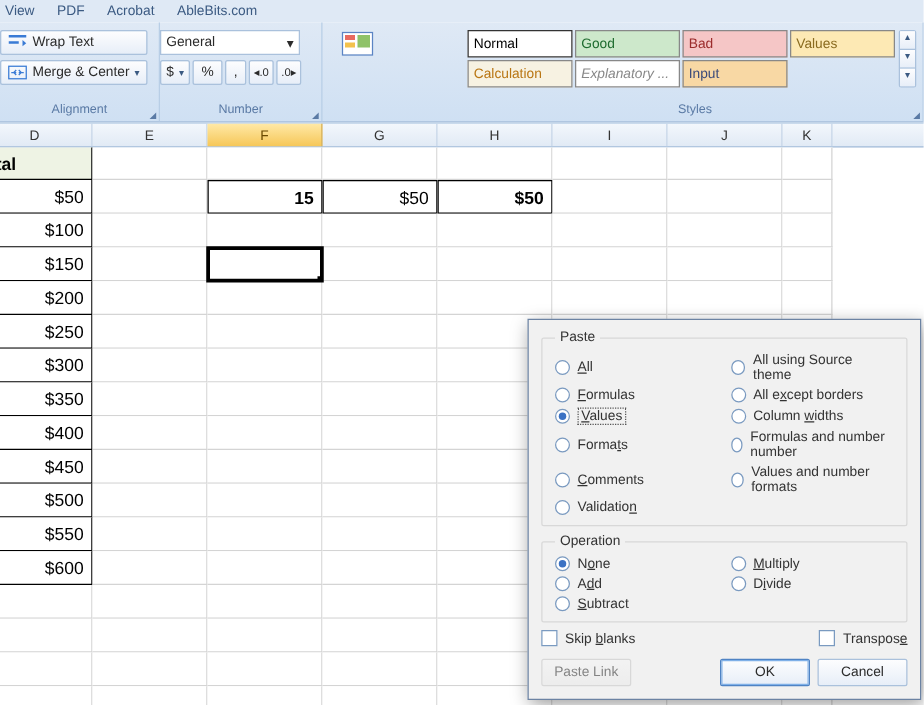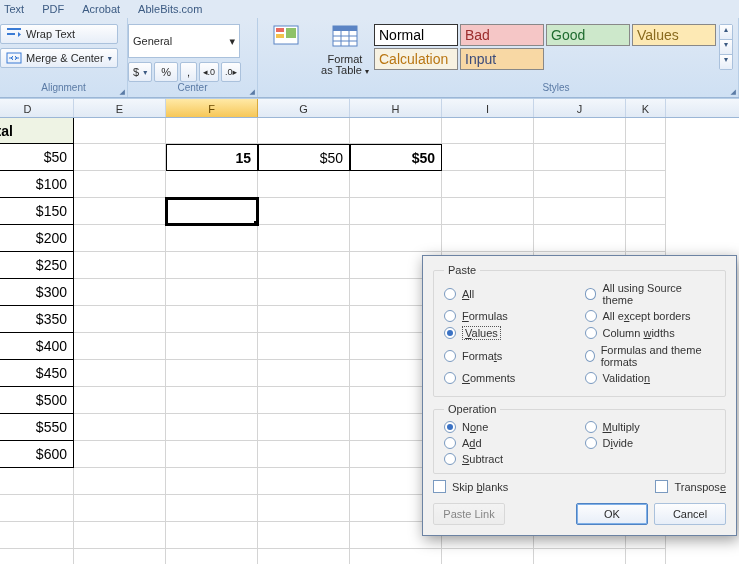--- a/index.html
+++ b/index.html
@@ -15,34 +15,34 @@
   .group-title { text-align: center; color: #5a7aa5; font-size: 10px; height: 14px; position: relative; }
   .group-title::after { content: "◢"; position: absolute; right: 2px; bottom: 0; font-size: 7px; color: #5a7aa5; }
 
   .btn { background: linear-gradient(#fdfdfe,#e7eef8); border: 1px solid #aac1dc; border-radius: 2px; padding: 1px 5px; display: inline-flex; align-items: center; gap: 4px; color: #2b2b2b; font-size: 11px; height: 20px; }
   .btn .dd { font-size: 8px; color: #3b5a82; }
   .icon16 { width: 16px; height: 16px; display: inline-block; }
   .big-btn { display:flex; flex-direction:column; align-items:center; justify-content:flex-start; width:56px; text-align:center; color:#2b2b2b; font-size:11px; gap:2px; padding-top:2px; }
   .big-icon { width:30px; height:30px; }
 
   .style-grid { display: grid; grid-template-columns: repeat(4, 84px); grid-template-rows: 22px 22px; gap: 2px; }
-  .style-cell { border: 1px solid #888; display:flex; align-items:center; padding:0 4px; font-size:14px; }
+  .style-cell { border: 1px solid #888; display:flex; align-items:center; padding:0 4px; font-size:11px; }
   .style-normal { background:#fff; border-color:#333; }
   .style-bad { background:#f5c6c6; color:#9b2c2c; }
   .style-good { background:#cde8cb; color:#1e6b2f; }
   .style-neutral { background:#fde9b4; color:#8a6b1f; }
   .style-calc { background:#f7f2e2; color:#b97613; }
   .style-check { background:#b0b0b0; color:#fff; }
   .style-expl { background:#fff; color:#888; font-style:italic; }
   .style-input { background:#f8d8a4; color:#3b4b7a; }
   .style-scroll { width:14px; height:46px; display:flex; flex-direction:column; border:1px solid #aac1dc; border-radius:2px; }
   .style-scroll div { flex:1; text-align:center; font-size:8px; color:#3b5a82; border-bottom:1px solid #aac1dc; background:linear-gradient(#fdfdfe,#e7eef8); }
   .style-scroll div:last-child{border-bottom:none;}
 
-  .num-fmt-sel { width:112px; height:34px; border:1px solid #aac1dc; background:#fff; display:flex; align-items:center; justify-content:space-between; padding:0 4px; color:#2b2b2b; }
+  .num-fmt-sel { width:112px; height:20px; border:1px solid #aac1dc; background:#fff; display:flex; align-items:center; justify-content:space-between; padding:0 4px; color:#2b2b2b; }
 
   
   .sheet { position: relative; }
   .col-headers { display:flex; height:20px; background:linear-gradient(#f3f7fc,#e1eaf5); border-top:1px solid #b8cee6; border-bottom:1px solid #9bb6d6; }
   .col-h { border-right:1px solid #c6d5e8; text-align:center; font-size:11px; color:#333; line-height:20px; }
   .col-h.sel { background:linear-gradient(#ffe9a6,#f6c758); color:#6b4a00; border-right-color:#d9a93b; }
   .rows { }
   .row { display:flex; height:27px; }
   .cell { border-right:1px solid #d4d4d4; border-bottom:1px solid #d4d4d4; padding-right:6px; display:flex; align-items:center; justify-content:flex-end; font-size:14px; color:#000; background:#fff; overflow:hidden;}
   .cell.header { font-weight:bold; justify-content:flex-start; padding-left:6px; background:#eef3e4; }
@@ -70,21 +70,21 @@
   .paste-link { opacity:.55; background:linear-gradient(#f5f5f5,#e9e9e9); border-color:#c5c5c5; }
   .btn.default { border-color:#4f83c4; box-shadow:0 0 0 1px #7fb0e8 inset; }
   input[type=checkbox] {width:13px;height:13px;border:1px solid #7a9ac0;background:#fff;appearance:none;}
 
   svg { display:block; }
 </style>
 </head>
 <body>
 
 <div class="menubar">
-  <span>Text</span>
+  <span>View</span>
   <span>PDF</span>
   <span>Acrobat</span>
   <span>AbleBits.com</span>
 </div>
 
 <div class="ribbon">
 
   <div class="group" style="width:128px">
     <div class="group-body" style="flex-direction:column; gap:4px; padding-top:4px;">
       <div class="btn" style="width:118px">
@@ -129,60 +129,48 @@
             <span>,</span>
           </div>
         <div class="btn" style="padding:1px 3px; font-size:9px">
           <span>◂.0</span>
         </div>
         <div class="btn" style="padding:1px 3px; font-size:9px">
           <span>.0▸</span>
         </div>
       </div>
     </div>
-    <div class="group-title">Center</div>
+    <div class="group-title">Number</div>
   </div>
 
   <div class="group" style="border-right:none; width:116px">
     <div class="group-body">
       <div class="big-btn">
         <span class="big-icon">
           <svg viewBox="0 0 30 30">
               <rect x="3" y="4" width="24" height="18" fill="#fff" stroke="#5b84c4"></rect>
               <rect x="5" y="6" width="8" height="4" fill="#e86a5f"></rect>
               <rect x="5" y="12" width="8" height="4" fill="#f3c24d"></rect>
               <rect x="15" y="6" width="10" height="10" fill="#8fc269"></rect>
             </svg>
         </span>
       </div>
-      <div class="big-btn">
-        <span class="big-icon">
-          <svg viewBox="0 0 30 30">
-              <rect x="3" y="4" width="24" height="20" fill="#fff" stroke="#5b84c4"></rect>
-              <rect x="3" y="4" width="24" height="5" fill="#5b84c4"></rect>
-              <line x1="3" y1="14" x2="27" y2="14" stroke="#5b84c4"></line>
-              <line x1="3" y1="19" x2="27" y2="19" stroke="#5b84c4"></line>
-              <line x1="11" y1="9" x2="11" y2="24" stroke="#5b84c4"></line>
-              <line x1="19" y1="9" x2="19" y2="24" stroke="#5b84c4"></line>
-            </svg>
-        </span>
-        <span style="line-height:11px">Format<br>as Table <span style="font-size:8px">▾</span></span>
-      </div>
     </div>
     <div class="group-title" style="visibility:hidden">.</div>
   </div>
 
   <div class="group" style="flex:1">
     <div class="group-body" style="padding-top:4px; gap:3px;">
       <div class="style-grid">
         <div class="style-cell style-normal">Normal</div>
+        <div class="style-cell style-good">Good</div>
         <div class="style-cell style-bad">Bad</div>
-        <div class="style-cell style-good">Good</div>
         <div class="style-cell style-neutral">Values</div>
         <div class="style-cell style-calc">Calculation</div>
+        <div class="style-cell style-expl">Explanatory ...</div>
         <div class="style-cell style-input">Input</div>
       </div>
       <div class="style-scroll">
         <div>▴</div>
         <div>▾</div>
         <div>▾</div>
       </div>
     </div>
     <div class="group-title">Styles</div>
   </div>
@@ -405,25 +393,29 @@
         <div class="radio-row">
             <span style="width: 12px; height: 12px; border-radius: 50%; border: 1px solid rgb(122, 154, 192); display: inline-block; background: rgb(255, 255, 255); position: relative;"></span>
             <label>Column <u>w</u>idths</label>
           </div>
         <div class="radio-row">
             <span style="width: 12px; height: 12px; border-radius: 50%; border: 1px solid rgb(122, 154, 192); display: inline-block; background: rgb(255, 255, 255); position: relative;"></span>
             <label>Forma<u>t</u>s</label>
           </div>
         <div class="radio-row">
             <span style="width: 12px; height: 12px; border-radius: 50%; border: 1px solid rgb(122, 154, 192); display: inline-block; background: rgb(255, 255, 255); position: relative;"></span>
-            <label>Formulas and theme formats</label>
+            <label>Formulas and number number</label>
           </div>
         <div class="radio-row">
             <span style="width: 12px; height: 12px; border-radius: 50%; border: 1px solid rgb(122, 154, 192); display: inline-block; background: rgb(255, 255, 255); position: relative;"></span>
             <label><u>C</u>omments</label>
+          </div>
+        <div class="radio-row">
+            <span style="width: 12px; height: 12px; border-radius: 50%; border: 1px solid rgb(122, 154, 192); display: inline-block; background: rgb(255, 255, 255); position: relative;"></span>
+            <label>Values and number formats</label>
           </div>
         <div class="radio-row">
             <span style="width: 12px; height: 12px; border-radius: 50%; border: 1px solid rgb(122, 154, 192); display: inline-block; background: rgb(255, 255, 255); position: relative;"></span>
             <label>Validatio<u>n</u></label>
           </div>
         <div></div>
       </div>
     </fieldset>
     <fieldset>
       <legend>Operation</legend>

